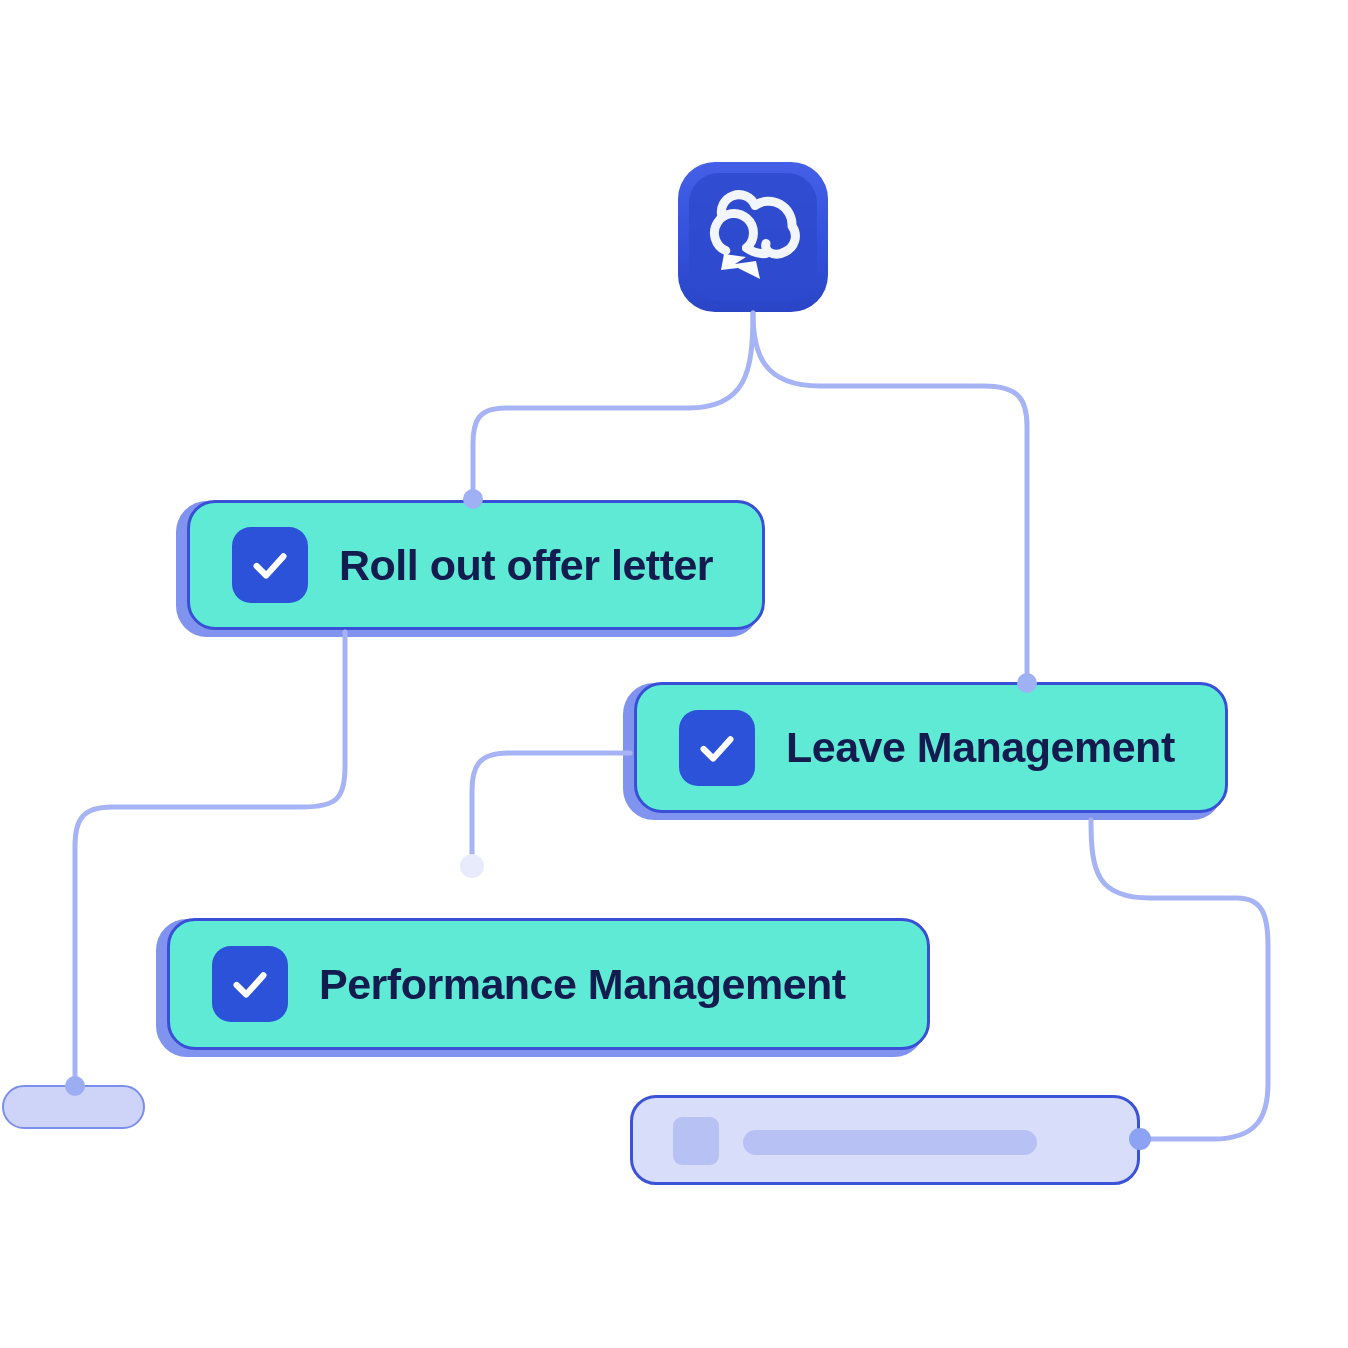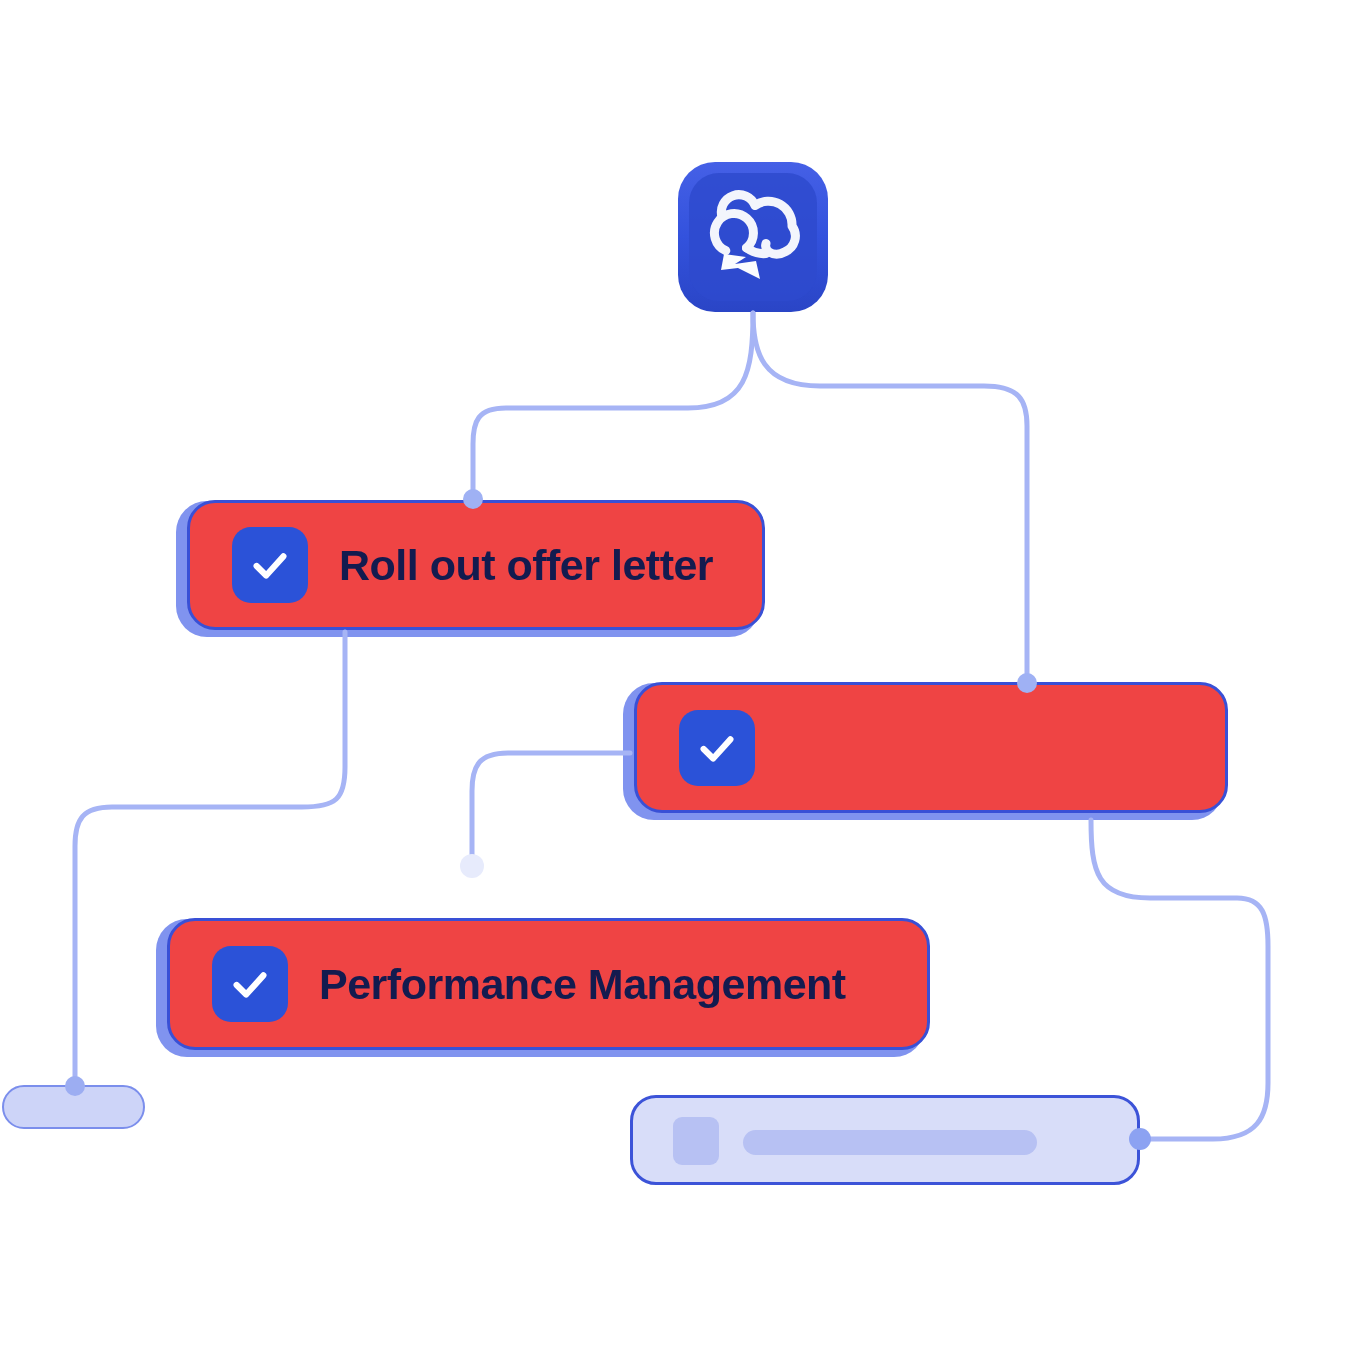--- a/index.html
+++ b/index.html
@@ -21,21 +21,21 @@
   }
 
   
   .card {
     position: absolute;
     box-sizing: border-box;
     display: flex;
     align-items: center;
     gap: 31px;
     padding-left: 42px;
-    background: #ef4444;
+    background: #5eead4;
     border: 3px solid #3950d6;
     border-radius: 28px;
     box-shadow: -8px 4px 0 3px #8093ef;
     z-index: 2;
   }
   .card-1 { left: 187px; top: 500px; width: 578px; height: 130px; }
   .card-2 { left: 634px; top: 682px; width: 594px; height: 131px; }
   .card-3 { left: 167px; top: 918px; width: 763px; height: 132px; }
 
   .checkbox {
@@ -136,20 +136,21 @@
     </span>
     <span class="card-label">Roll out offer letter</span>
   </div>
 
   <div class="card card-2">
     <span class="checkbox">
       <svg viewBox="0 0 24 24" fill="none">
           <path d="M5 12.5 L10 17.5 L19 7.5" stroke="#ffffff" stroke-width="3.2" stroke-linecap="round" stroke-linejoin="round"></path>
         </svg>
     </span>
+    <span class="card-label">Leave Management</span>
   </div>
 
   <div class="card card-3">
     <span class="checkbox">
       <svg viewBox="0 0 24 24" fill="none">
           <path d="M5 12.5 L10 17.5 L19 7.5" stroke="#ffffff" stroke-width="3.2" stroke-linecap="round" stroke-linejoin="round"></path>
         </svg>
     </span>
     <span class="card-label">Performance Management</span>
   </div>

